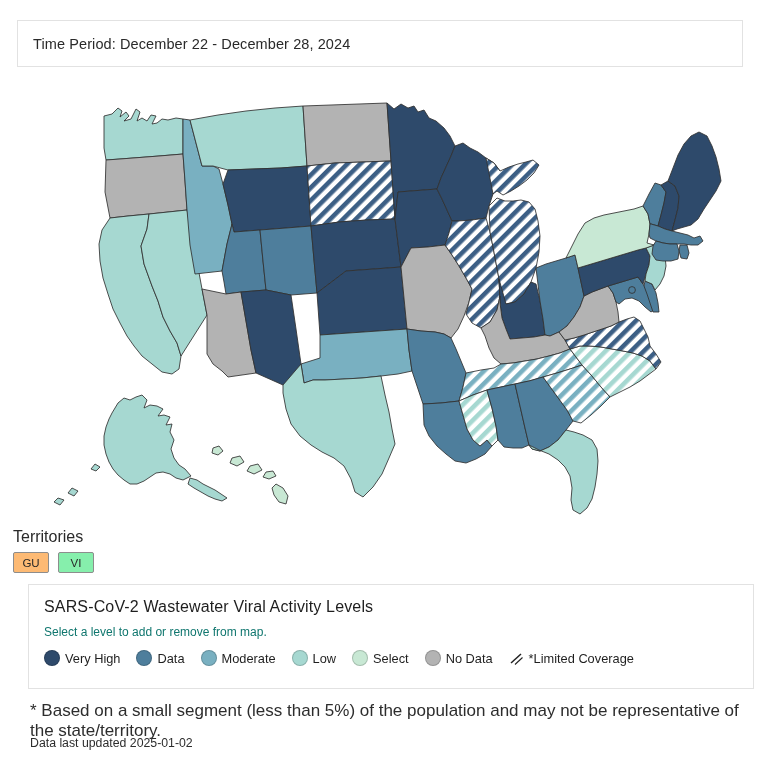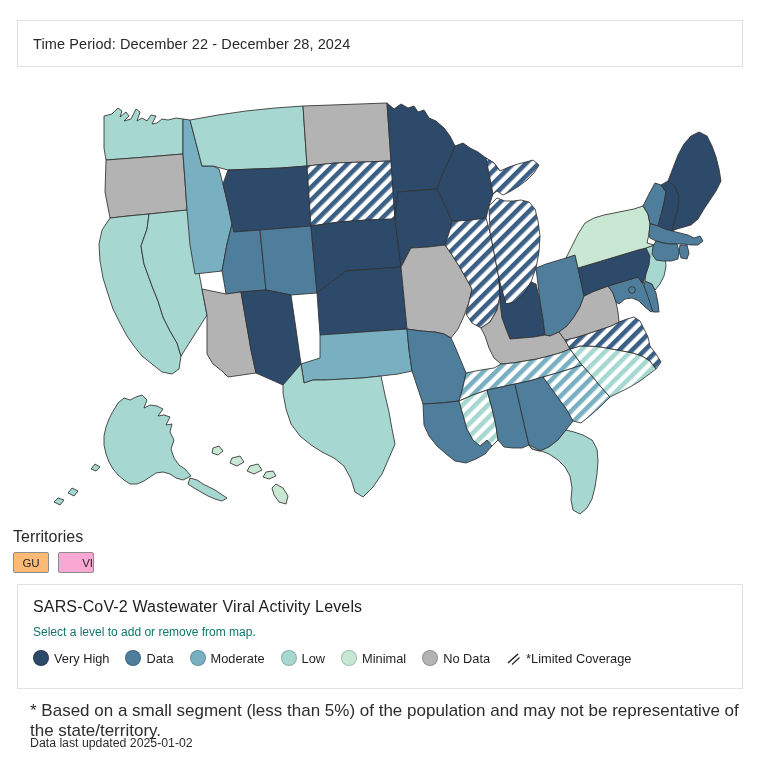--- a/index.html
+++ b/index.html
@@ -79,21 +79,21 @@
     justify-content: center;
     font-size: 11.5px;
     color: #272727;
     cursor: pointer;
     user-select: none;
   }
 
   
   .legend-panel {
     position: absolute;
-    left: 17px;
+    left: 28px;
     top: 584px;
     width: 726px;
     height: 105px;
     box-sizing: border-box;
     border: 1px solid #e2e2e2;
     background: #ffffff;
     padding: 13px 15px 0 15px;
   }
   .legend-title {
     font-size: 16px;
@@ -299,21 +299,21 @@
       </g>
     </svg>
   </div>
 
   <div class="terr-block">
     <div class="terr-title">Territories</div>
     <div class="terr-chips">
       <div class="terr-chip" style="background: #fdba74;">
         <span>GU</span>
       </div>
-      <div class="terr-chip" style="background: #f9a8d4; justify-content: flex-end;">
+      <div class="terr-chip" style="background: #86efac;">
         <span>VI</span>
       </div>
     </div>
   </div>
 
   <div class="legend-panel">
     <div class="legend-title">SARS-CoV-2 Wastewater Viral Activity Levels</div>
     <div class="legend-sub">Select a level to add or remove from map.</div>
     <div class="legend-items">
 
@@ -332,21 +332,21 @@
         <span class="legend-label">Moderate</span>
       </div>
 
       <div class="legend-item">
         <span class="legend-dot" style="background: rgb(166, 216, 209);"></span>
         <span class="legend-label">Low</span>
       </div>
 
       <div class="legend-item">
         <span class="legend-dot" style="background: rgb(200, 232, 212);"></span>
-        <span class="legend-label">Minimal</span>
+        <span class="legend-label">Select</span>
       </div>
 
       <div class="legend-item">
         <span class="legend-dot" style="background: rgb(179, 179, 179);"></span>
         <span class="legend-label">No Data</span>
       </div>
 
       <div class="legend-item">
         <svg class="legend-hatch" viewBox="0 0 15 15">
           <circle cx="7.5" cy="7.5" r="7" fill="#ffffff" stroke="#ffffff" stroke-width="0.6"></circle>

